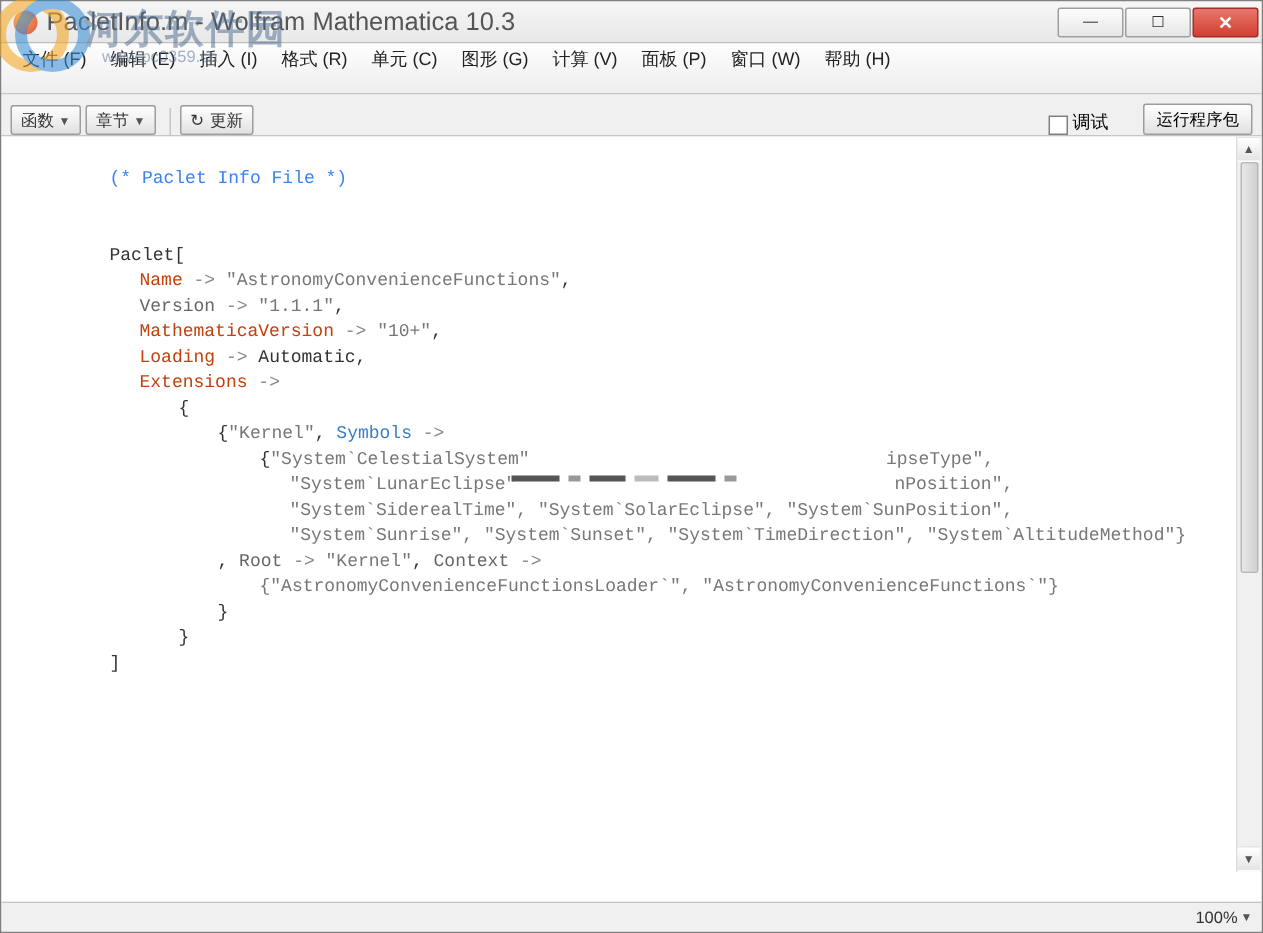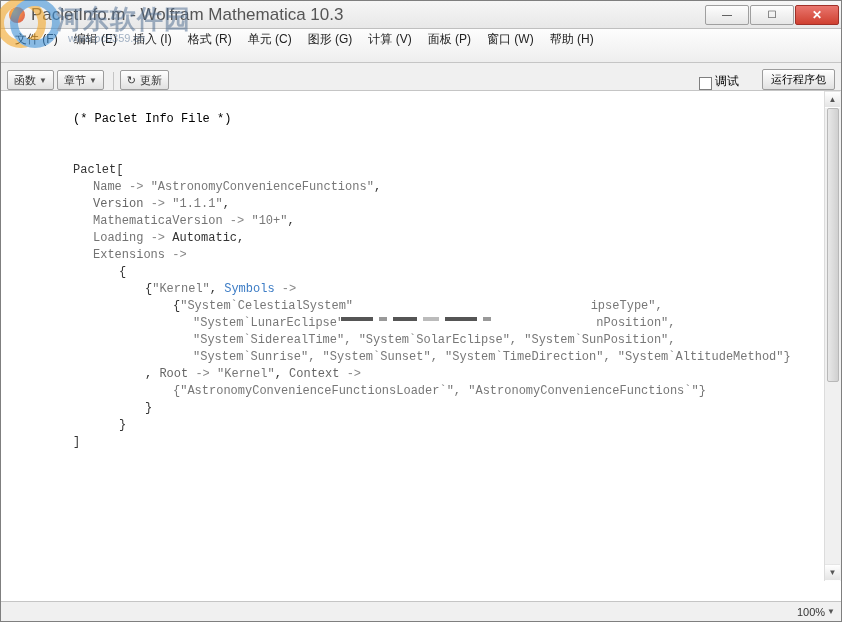--- a/index.html
+++ b/index.html
@@ -138,23 +138,23 @@
 .zoom-drop { font-size: 8px; color: #555; }
 
 .notebook {
   position: absolute;
   left: 72px; top: 20px; right: 30px;
   font-family: "Courier New", monospace;
   font-size: 12px;
   line-height: 17px;
   color: #333;
 }
-.comment { color: #000000; }
+.comment { color: #3b82f6; }
 .k-def { color: #333; font-weight: normal; margin-top: 32px; }
-.k-name { color: #737373; }
+.k-name { color: #c2410c; }
 .k-sym { color: #3c7cc5; }
 .k-str { color: #777; }
 .k-bl  { color: #666; }
 .k-auto{ color: #333; }
 .bracket { color: #333; }
 .arrow { color: #888; }
 .paclet-row { white-space: pre; }
 .indent1 { padding-left: 20px; }
 .indent2 { padding-left: 46px; }
 .indent3 { padding-left: 72px; }

